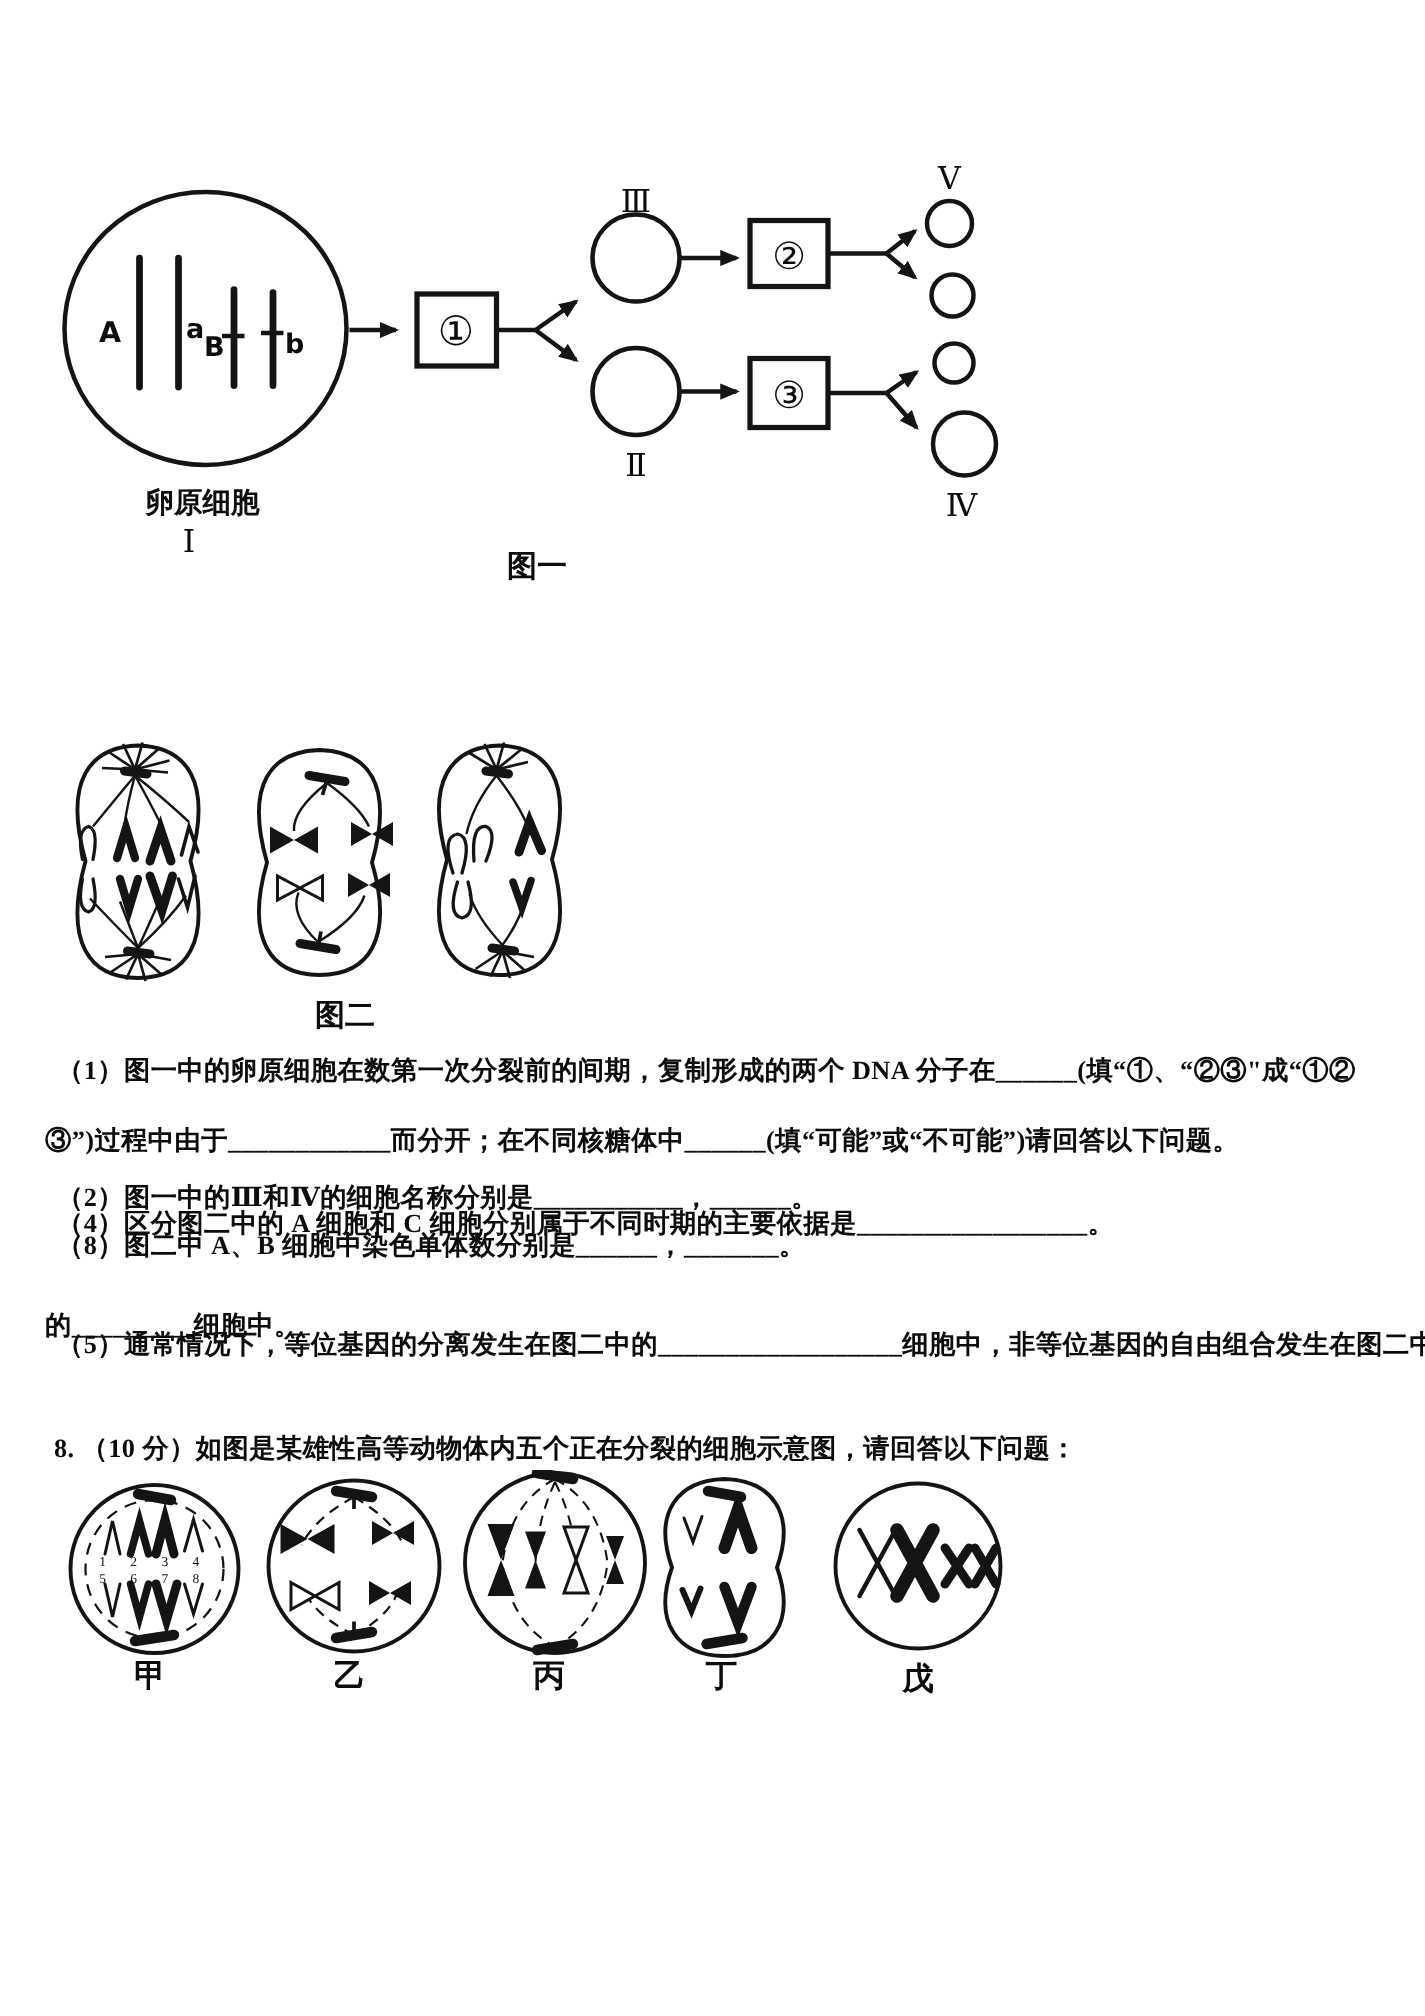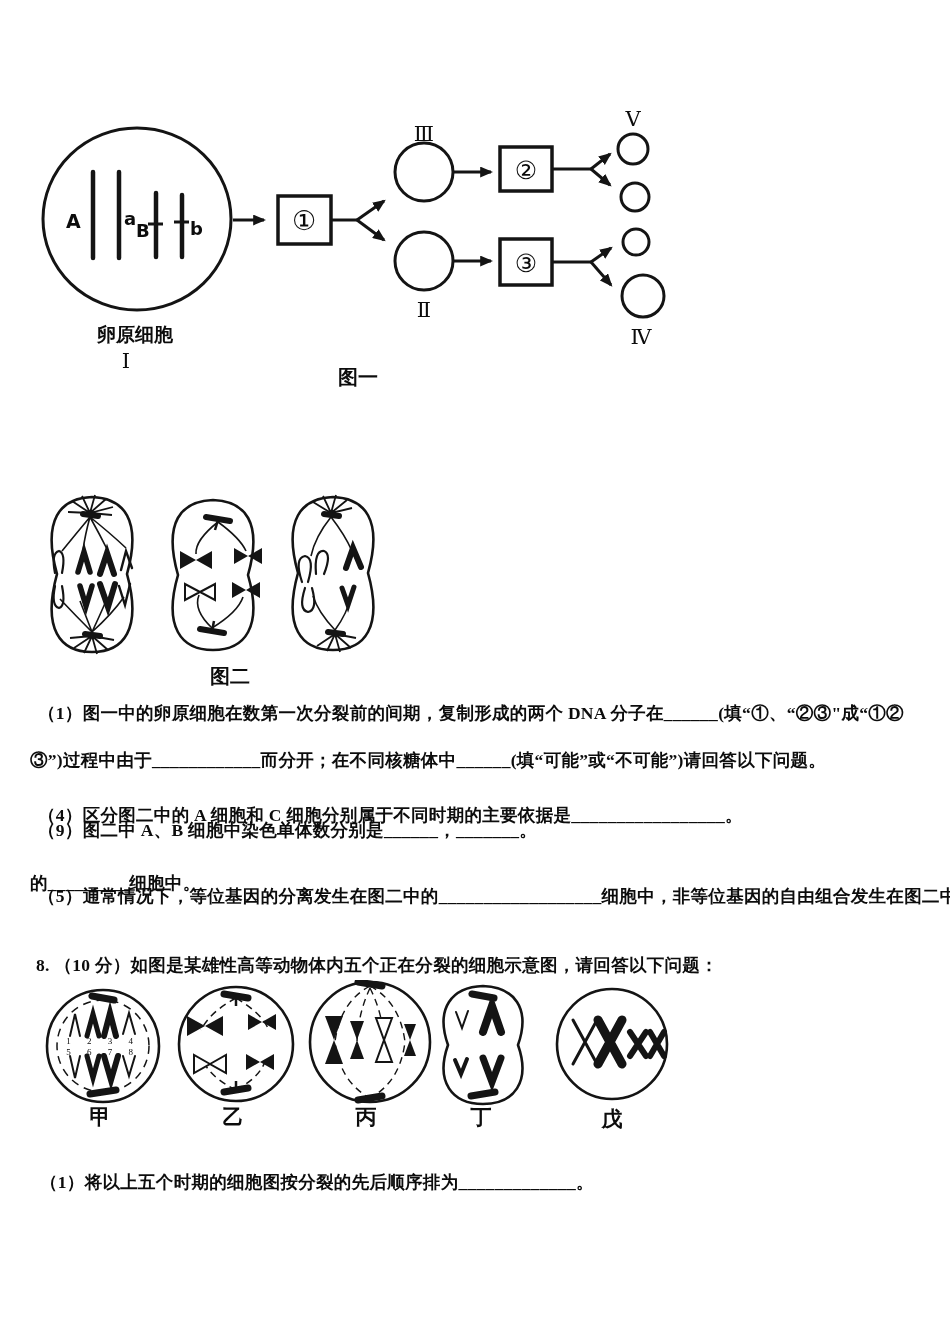--- a/index.html
+++ b/index.html
@@ -152,21 +152,22 @@
         <path d="M335,634 L317,646 M335,634 L327,651 M335,634 L340,652 M335,634 L351,648 M335,634 L356,638"></path>
       </g>
       <path d="M328,632 l15,2" stroke-width="6" stroke-linecap="round"></path>
     </g>
 
     <text class="cjk" x="230" y="683" font-size="20" text-anchor="middle">图二</text>
   </svg>
 
   <div class="q" style="top:701px">（1）图一中的卵原细胞在数第一次分裂前的间期，复制形成的两个 DNA 分子在______(填“①、“②③"成“①②</div>
   <div class="q" style="top:748px;left:30px">③”)过程中由于____________而分开；在不同核糖体中______(填“可能”或“不可能”)请回答以下问题。</div>
-  <div class="q" style="top:818px">（9）图二中 A、B 细胞中染色单体数分别是______，_______。</div>
+  <div class="q" style="top:786px">（2）图一中的Ⅲ和Ⅳ的细胞名称分别是___________，______。</div>
+  <div class="q" style="top:818px">（8）图二中 A、B 细胞中染色单体数分别是______，_______。</div>
   <div class="q" style="top:803px">（4）区分图二中的 A 细胞和 C 细胞分别属于不同时期的主要依据是_________________。</div>
   <div class="q" style="top:884px">（5）通常情况下，等位基因的分离发生在图二中的__________________细胞中，非等位基因的自由组合发生在图二中</div>
   <div class="q" style="top:871px;left:30px">的_________细胞中。</div>
 
   <div class="q" style="top:953px;left:36px">8. （10 分）如图是某雄性高等动物体内五个正在分裂的细胞示意图，请回答以下问题：</div>
 
   <svg style="left:0;top:980px" width="700" height="155" viewBox="0 980 700 155">
 
     <g stroke="#141414" fill="none">
       <circle cx="103" cy="1046" r="56" stroke-width="2.6"></circle>
@@ -235,15 +236,14 @@
       <path d="M650,1032 L664,1056 M664,1032 L650,1056" stroke-width="6" stroke-linecap="round"></path>
     </g>
 
     <text class="cjk" x="100" y="1124" font-size="21" text-anchor="middle">甲</text>
     <text class="cjk" x="233" y="1124" font-size="21" text-anchor="middle">乙</text>
     <text class="cjk" x="366" y="1124" font-size="21" text-anchor="middle">丙</text>
     <text class="cjk" x="481" y="1124" font-size="21" text-anchor="middle">丁</text>
     <text class="cjk" x="612" y="1126" font-size="21" text-anchor="middle">戊</text>
   </svg>
 
-  <div class="q" style="top:1170px;left:40px">（1）将以上五个时期的细胞图按分裂的先后顺序排为_____________。</div>
 
 </div>
 
 </body></html>

